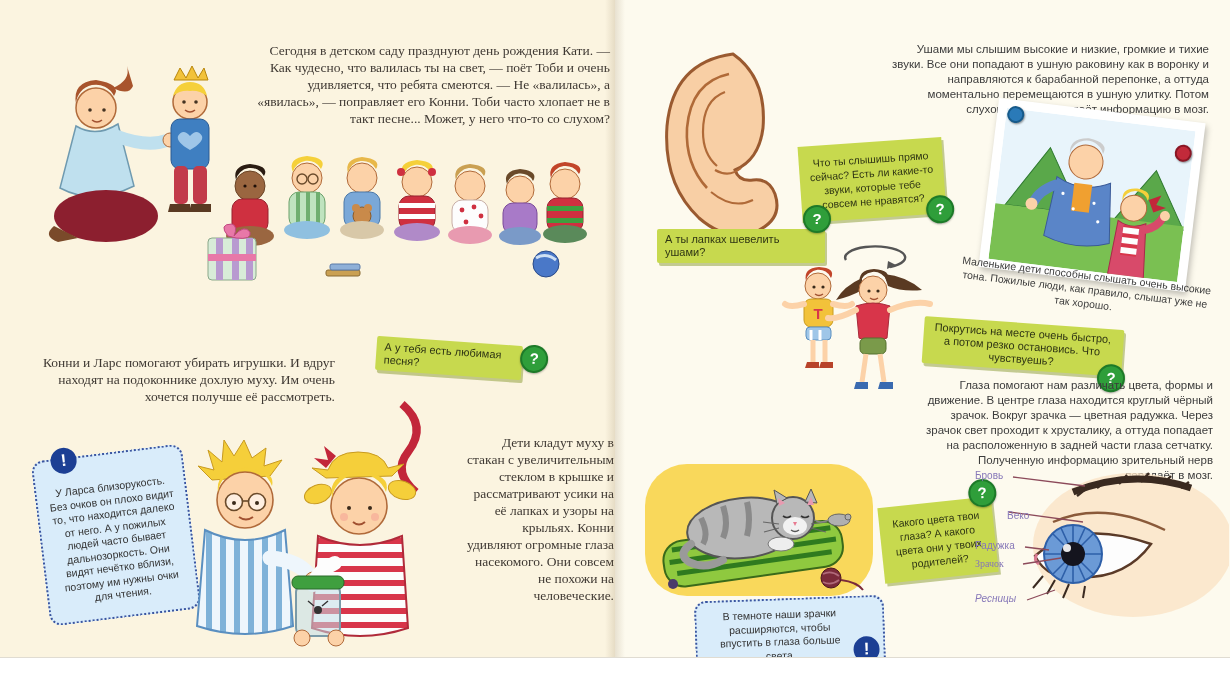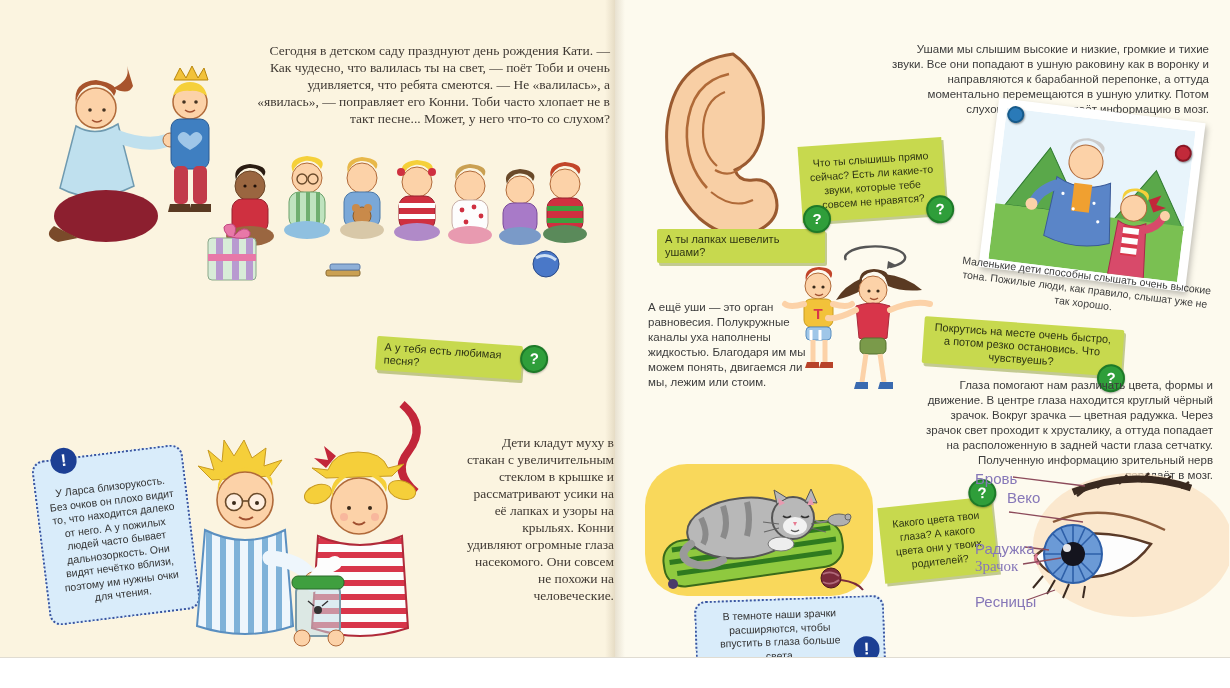--- a/index.html
+++ b/index.html
@@ -24,21 +24,21 @@
   .qcircle{position:absolute;width:24px;height:24px;border-radius:50%;background:#2f9e3a;
         border:2px solid #1d7a28;color:#fff;font-weight:bold;font-size:15px;line-height:24px;
         text-align:center;box-shadow:0 1px 2px rgba(0,0,0,.3);}
   .blue-note{position:absolute;background:#d9ecfa;border:2px dotted #3a55a0;border-radius:12px;
         color:#333;font-size:10.5px;line-height:13.5px;text-align:center;}
   .excircle{position:absolute;width:26px;height:26px;border-radius:50%;background:#1c3f94;
         color:#fff;font-weight:bold;font-size:17px;line-height:26px;text-align:center;}
   .photo{position:absolute;background:#fff;padding:9px;box-shadow:2px 3px 6px rgba(0,0,0,.25);}
   .pin{position:absolute;width:13px;height:13px;border-radius:50%;box-shadow:1px 1px 2px rgba(0,0,0,.4);}
   .caption{position:absolute;text-align:center;font-size:10.5px;line-height:14px;color:#3d3d3d;}
-  .eye-label{position:absolute;color:#8677b8;font-size:15px;text-align:center;}
+  .eye-label{position:absolute;color:#8677b8;font-size:10px;text-align:center;}
 </style>
 </head>
 <body>
 
 <div class="book">
 
   <div class="page page-left">
 
     <svg class="illus" style="left:18px;top:58px;" width="597" height="287" viewBox="0 0 597 287">
 
@@ -143,20 +143,21 @@
       <rect x="312" y="206" width="30" height="6" rx="2" fill="#8fb0d8" stroke="#5a7aa8"></rect>
     </svg>
 
     <div class="text serif ralign" style="left:250px;top:42px;width:360px;">Сегодня в детском саду празднуют день рождения Кати. — Как чудесно, что валилась ты на свет, — поёт Тоби и очень удивляется, что ребята смеются. — Не «валилась», а «явилась», — поправляет его Конни. Тоби часто хлопает не в такт песне... Может, у него что-то со слухом?</div>
 
     <div class="green-strip" style="left:376px;top:341px;width:128px;transform:rotate(4deg);">
       <span>А у тебя есть любимая песня?</span>
       <span class="qcircle" style="right:-26px;top:-2px;">?</span>
     </div>
 
+    <div class="text serif ralign" style="left:20px;top:354px;width:315px;">Конни и Ларс помогают убирать игрушки. И вдруг находят на подоконнике дохлую муху. Им очень хочется получше её рассмотреть.</div>
 
     <div class="blue-note" style="left:40px;top:452px;width:130px;padding:26px 9px 14px 9px;transform:rotate(-7deg);">
       <span class="excircle" style="left:18px;top:-12px;">!</span>
       <span>У Ларса близорукость. Без очков он плохо видит то, что находится далеко от него. А у пожилых людей часто бывает дальнозоркость. Они видят нечётко вблизи, поэтому им нужны очки для чтения.</span>
     </div>
 
     <svg class="illus" style="left:150px;top:398px;" width="335" height="260" viewBox="0 0 335 260">
       <defs>
         <pattern id="bstripe" width="14" height="14" patternUnits="userSpaceOnUse">
           <rect width="14" height="14" fill="#eef6fc"></rect>
@@ -262,21 +263,20 @@
           </defs>
         <path d="M152,104 q12,-4 16,-14" stroke="#d84a6a" stroke-width="8" fill="none" stroke-linecap="round"></path>
         <circle cx="170" cy="88" r="5" fill="#fcd2a8"></circle>
       </svg>
       <span class="pin" style="left:10px;top:6px;background:#2a7ab8;border:2px solid #165a8a;"></span>
       <span class="pin" style="right:10px;top:24px;background:#c22a3a;border:2px solid #8a1624;"></span>
     </div>
 
     <div class="caption" style="left:340px;top:268px;width:260px;transform:rotate(7deg);">Маленькие дети способны слышать очень высокие тона. Пожилые люди, как правило, слышат уже не так хорошо.</div>
 
-    <div class="text sans" style="left:33px;top:300px;width:172px;">А ещё уши — это орган равновесия. Полукружные каналы уха наполнены жидкостью. Благодаря им мы можем понять, двигаемся ли мы, лежим или стоим.</div>
 
     <svg class="illus" style="left:165px;top:238px;" width="155" height="162" viewBox="0 0 155 162">
       <path d="M66,22 a30,11 0 1 1 44,7" fill="none" stroke="#555" stroke-width="2.4"></path>
       <path d="M108,23 l8,4 -9,4 z" fill="#555"></path>
 
       <g>
         <circle cx="38" cy="48" r="13" fill="#fcd2a8" stroke="#b06a3a"></circle>
         <path d="M26,43 a13,13 0 0 1 25,-3 q5,-10 -12,-11 q-16,1 -13,14 z" fill="#c2452a"></path>
         <circle cx="34" cy="49" r="1.6" fill="#3a2a1a"></circle>
           <circle cx="43" cy="49" r="1.6" fill="#3a2a1a"></circle>
@@ -375,24 +375,24 @@
         <path d="M70,116 l-10,12 M82,120 l-8,14 M96,124 l-6,14 M112,126 l-2,12" stroke="#3a2a20" stroke-width="2"></path>
         <g stroke="#8c4a5a" stroke-width="1.3">
           <line x1="40" y1="17" x2="112" y2="26"></line>
           <line x1="36" y1="52" x2="110" y2="62"></line>
           <line x1="52" y1="87" x2="76" y2="90"></line>
           <line x1="50" y1="104" x2="88" y2="98"></line>
           <line x1="54" y1="140" x2="82" y2="130"></line>
         </g>
       </svg>
       <span class="eye-label" style="left:2px;top:10px;">Бровь</span>
-      <span class="eye-label" style="left:2px;top:29px;padding-left:32px;">Веко</span>
+      <span class="eye-label" style="left:2px;top:50px;padding-left:32px;">Веко</span>
       <span class="eye-label" style="left:2px;top:80px;">Радужка</span>
       <span class="eye-label" style="left:2px;top:98px;font-family:Liberation Serif, serif;">Зрачок</span>
-      <span class="eye-label" style="left:2px;top:133px;">Ресницы</span>
+      <span class="eye-label" style="left:2px;top:133px;font-style:italic;">Ресницы</span>
     </div>
 
     <div class="blue-note" style="left:80px;top:598px;width:146px;padding:8px 30px 8px 10px;transform:rotate(-2deg);">
       <span>В темноте наши зрачки расширяются, чтобы впустить в глаза больше света.</span>
       <span class="excircle" style="right:4px;bottom:5px;">!</span>
     </div>
   </div>
 
   <div class="fold"></div>
 </div>

